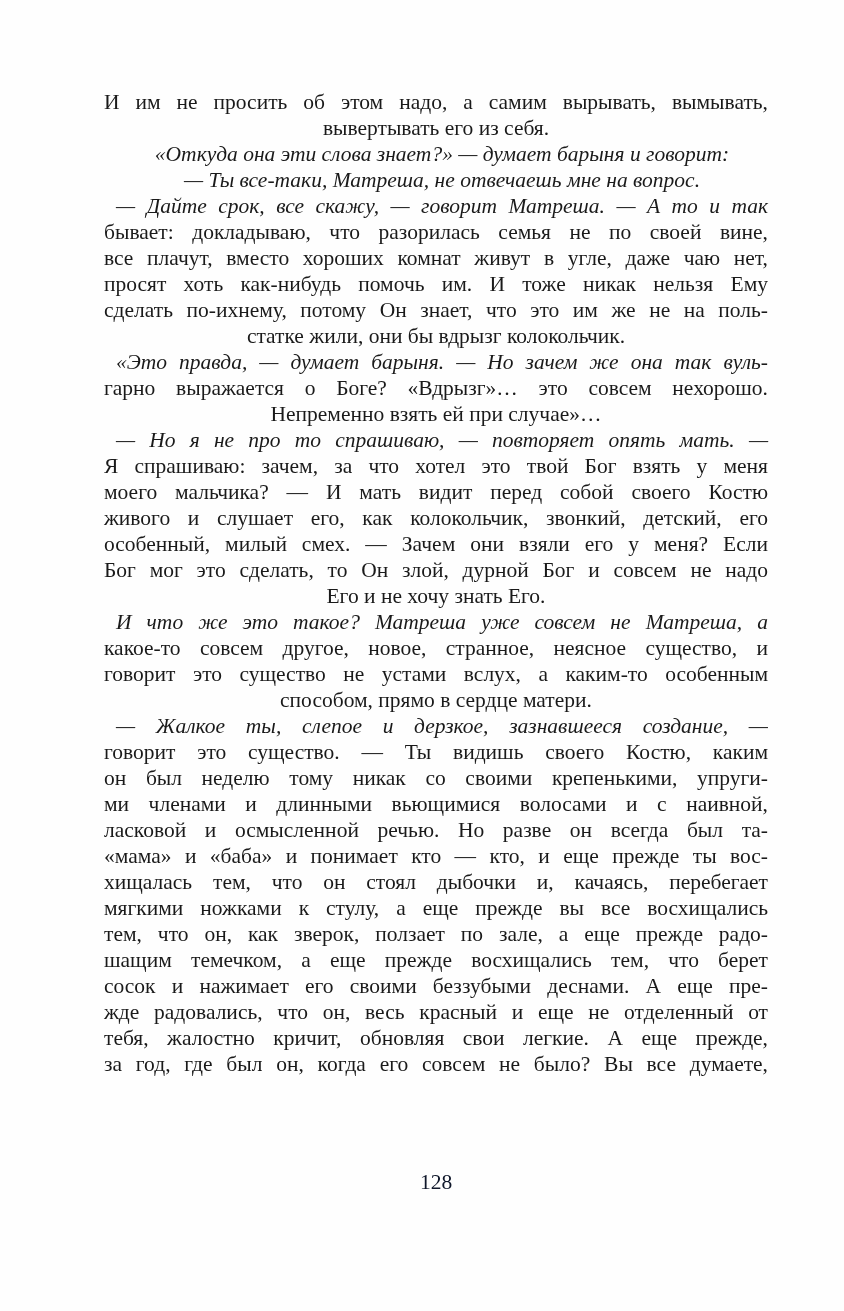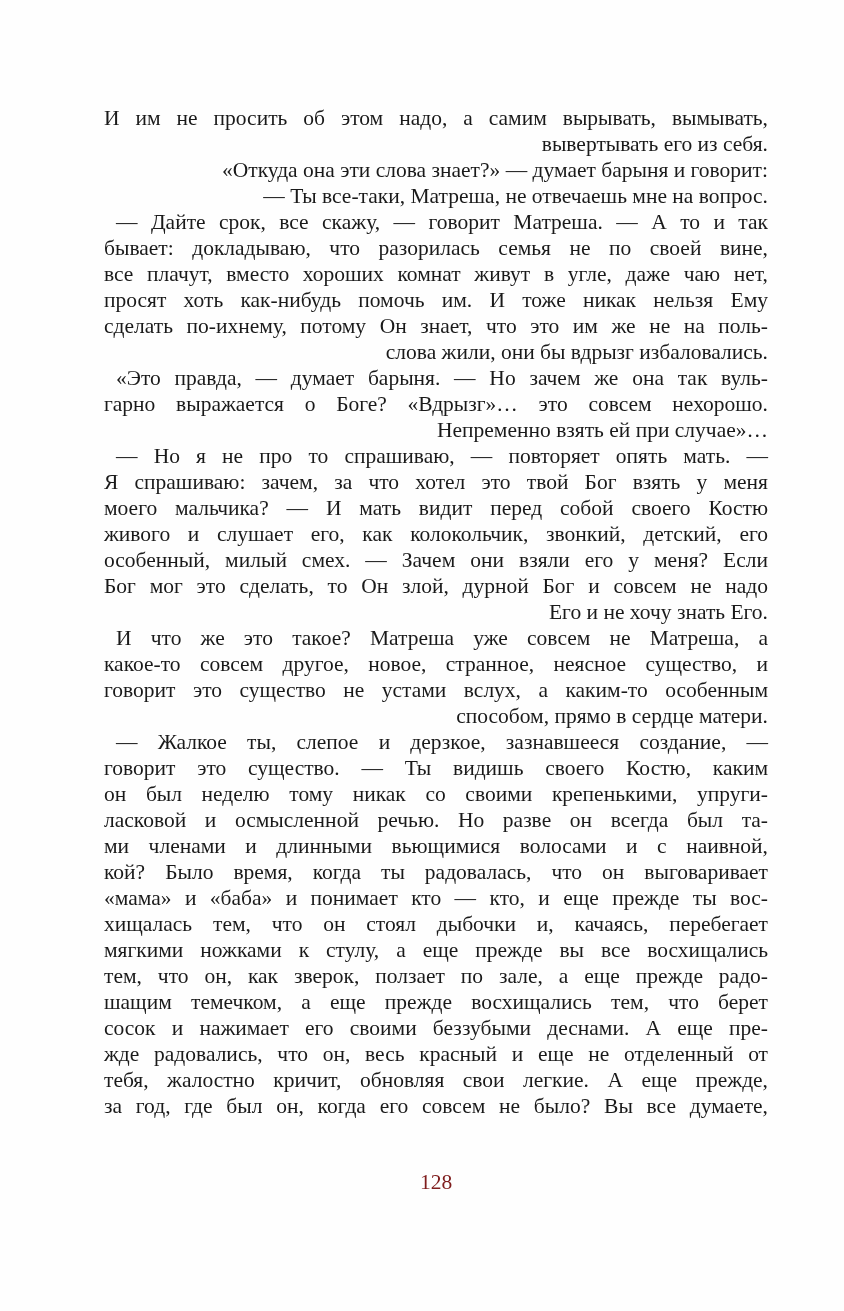--- a/index.html
+++ b/index.html
@@ -23,80 +23,79 @@
   }
   .text-block {
     position: absolute;
     left: 104px;
     top: 89px;
     width: 664px;
     color: #1a1a1a;
     font-size: 21.5px;
     line-height: 26px;
     font-kerning: normal;
-    margin-top: 16px;
   }
   .text-line {
     height: 26px;
     white-space: normal;
-    text-align: right;
+    text-align: center;
   }
   .text-line.justify {
     text-align: justify;
     text-align-last: justify;
   }
   .text-line.indent {
     padding-left: 12px;
+    font-style: italic;
   }
   .folio {
     position: absolute;
     left: 104px;
     top: 1169px;
     width: 664px;
     text-align: center;
-    color: #7f1d1d;
+    color: #0f172a;
     font-size: 21.5px;
     line-height: 26px;
   }
 </style>
 </head>
 <body>
 
 <div class="page">
   <div class="text-block">
       <div class="text-line justify">И им не просить об этом надо, а самим вырывать, вымывать,</div>
       <div class="text-line">вывертывать его из себя.</div>
       <div class="text-line indent">«Откуда она эти слова знает?» — думает барыня и говорит:</div>
       <div class="text-line indent">— Ты все-таки, Матреша, не отвечаешь мне на вопрос.</div>
       <div class="text-line justify indent">— Дайте срок, все скажу, — говорит Матреша. — А то и так</div>
       <div class="text-line justify">бывает: докладываю, что разорилась семья не по своей вине,</div>
       <div class="text-line justify">все плачут, вместо хороших комнат живут в угле, даже чаю нет,</div>
       <div class="text-line justify">просят хоть как-нибудь помочь им. И тоже никак нельзя Ему</div>
       <div class="text-line justify">сделать по-ихнему, потому Он знает, что это им же не на поль-</div>
-      <div class="text-line">слова жили, они бы вдрызг избаловались.</div>
+      <div class="text-line">статке жили, они бы вдрызг колокольчик.</div>
       <div class="text-line justify indent">«Это правда, — думает барыня. — Но зачем же она так вуль-</div>
       <div class="text-line justify">гарно выражается о Боге? «Вдрызг»… это совсем нехорошо.</div>
       <div class="text-line">Непременно взять ей при случае»…</div>
       <div class="text-line justify indent">— Но я не про то спрашиваю, — повторяет опять мать. —</div>
       <div class="text-line justify">Я спрашиваю: зачем, за что хотел это твой Бог взять у меня</div>
       <div class="text-line justify">моего мальчика? — И мать видит перед собой своего Костю</div>
       <div class="text-line justify">живого и слушает его, как колокольчик, звонкий, детский, его</div>
       <div class="text-line justify">особенный, милый смех. — Зачем они взяли его у меня? Если</div>
       <div class="text-line justify">Бог мог это сделать, то Он злой, дурной Бог и совсем не надо</div>
       <div class="text-line">Его и не хочу знать Его.</div>
       <div class="text-line justify indent">И что же это такое? Матреша уже совсем не Матреша, а</div>
       <div class="text-line justify">какое-то совсем другое, новое, странное, неясное существо, и</div>
       <div class="text-line justify">говорит это существо не устами вслух, а каким-то особенным</div>
       <div class="text-line">способом, прямо в сердце матери.</div>
       <div class="text-line justify indent">— Жалкое ты, слепое и дерзкое, зазнавшееся создание, —</div>
       <div class="text-line justify">говорит это существо. — Ты видишь своего Костю, каким</div>
       <div class="text-line justify">он был неделю тому никак со своими крепенькими, упруги-</div>
+      <div class="text-line justify">ми членами и длинными вьющимися волосами и с наивной,</div>
       <div class="text-line justify">ласковой и осмысленной речью. Но разве он всегда был та-</div>
-      <div class="text-line justify">ми членами и длинными вьющимися волосами и с наивной,</div>
-      <div class="text-line justify">кой? Было время, когда ты радовалась, что он выговаривает</div>
       <div class="text-line justify">«мама» и «баба» и понимает кто — кто, и еще прежде ты вос-</div>
       <div class="text-line justify">хищалась тем, что он стоял дыбочки и, качаясь, перебегает</div>
       <div class="text-line justify">мягкими ножками к стулу, а еще прежде вы все восхищались</div>
       <div class="text-line justify">тем, что он, как зверок, ползает по зале, а еще прежде радо-</div>
       <div class="text-line justify">шащим темечком, а еще прежде восхищались тем, что берет</div>
       <div class="text-line justify">сосок и нажимает его своими беззубыми деснами. А еще пре-</div>
       <div class="text-line justify">жде радовались, что он, весь красный и еще не отделенный от</div>
       <div class="text-line justify">тебя, жалостно кричит, обновляя свои легкие. А еще прежде,</div>
       <div class="text-line justify">за год, где был он, когда его совсем не было? Вы все думаете,</div>
     </div>

